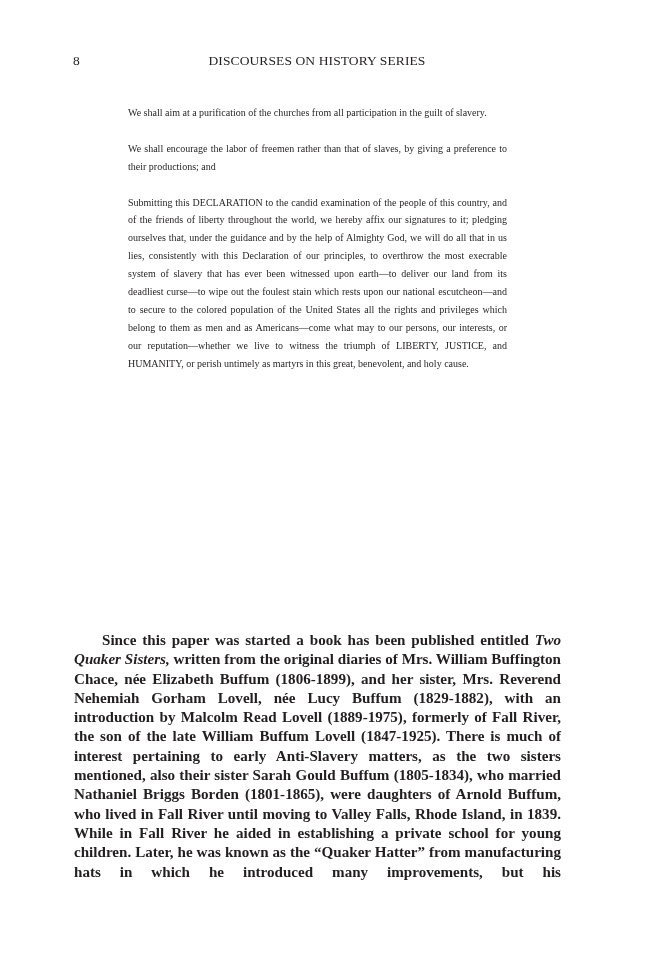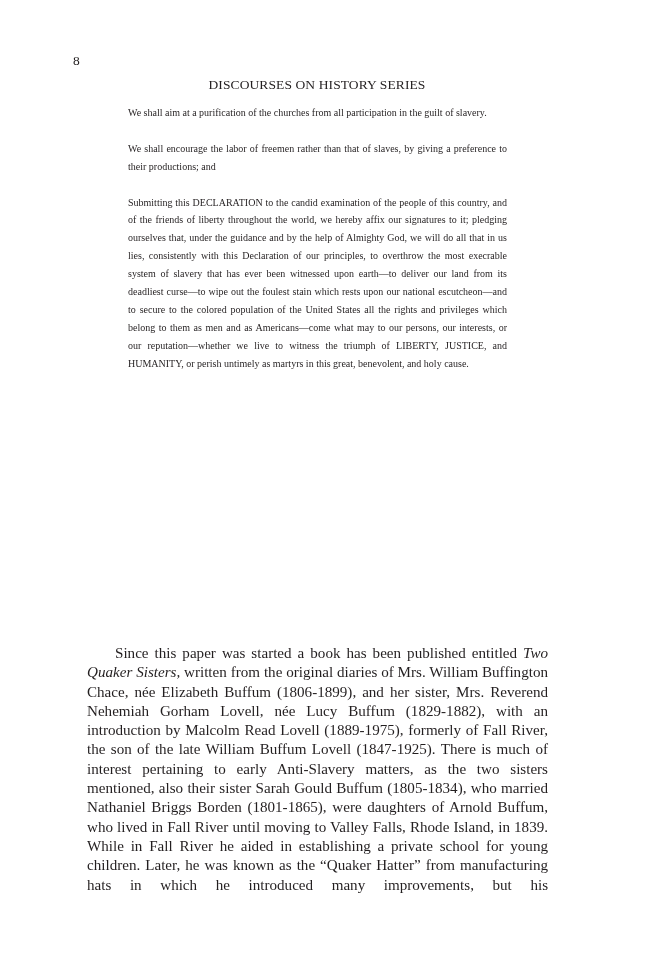--- a/index.html
+++ b/index.html
@@ -9,36 +9,35 @@
     color: #231f20;
   }
   .header {
     position: absolute; top: 52px; left: 73px; width: 488px; height: 18px;
     font-size: 13.5px; line-height: 18px;
   }
   .page-number { position: absolute; left: 0; top: 0; }
   .running-title {
     position: absolute; left: 0; right: 0; top: 0; text-align: center;
     letter-spacing: 0.1px;
-    margin-top: 24px;
   }
   .quote {
     position: absolute; left: 128px; top: 104px; width: 379px;
     font-size: 10px; line-height: 17.9px;
   }
   .quote p {
     margin: 0 0 17.9px 0; text-align: justify; text-align-last: left;
   }
   .quote p:last-child { margin-bottom: 16px; }
   .body-text {
     position: absolute; left: 74px; top: 631px; width: 487px;
     font-size: 15.1px; line-height: 19.3px;
   }
   .body-text p {
-    margin: 13px; text-indent: 28px; text-align: justify; text-align-last: justify;
+    margin: 0; text-indent: 28px; text-align: justify; text-align-last: justify; font-weight: bold;
   }
   em { font-style: italic; }
 </style>
 </head>
 <body>
 
 <div class="header">
   <span class="page-number">8</span>
   <span class="running-title">DISCOURSES ON HISTORY SERIES</span>
 </div>

